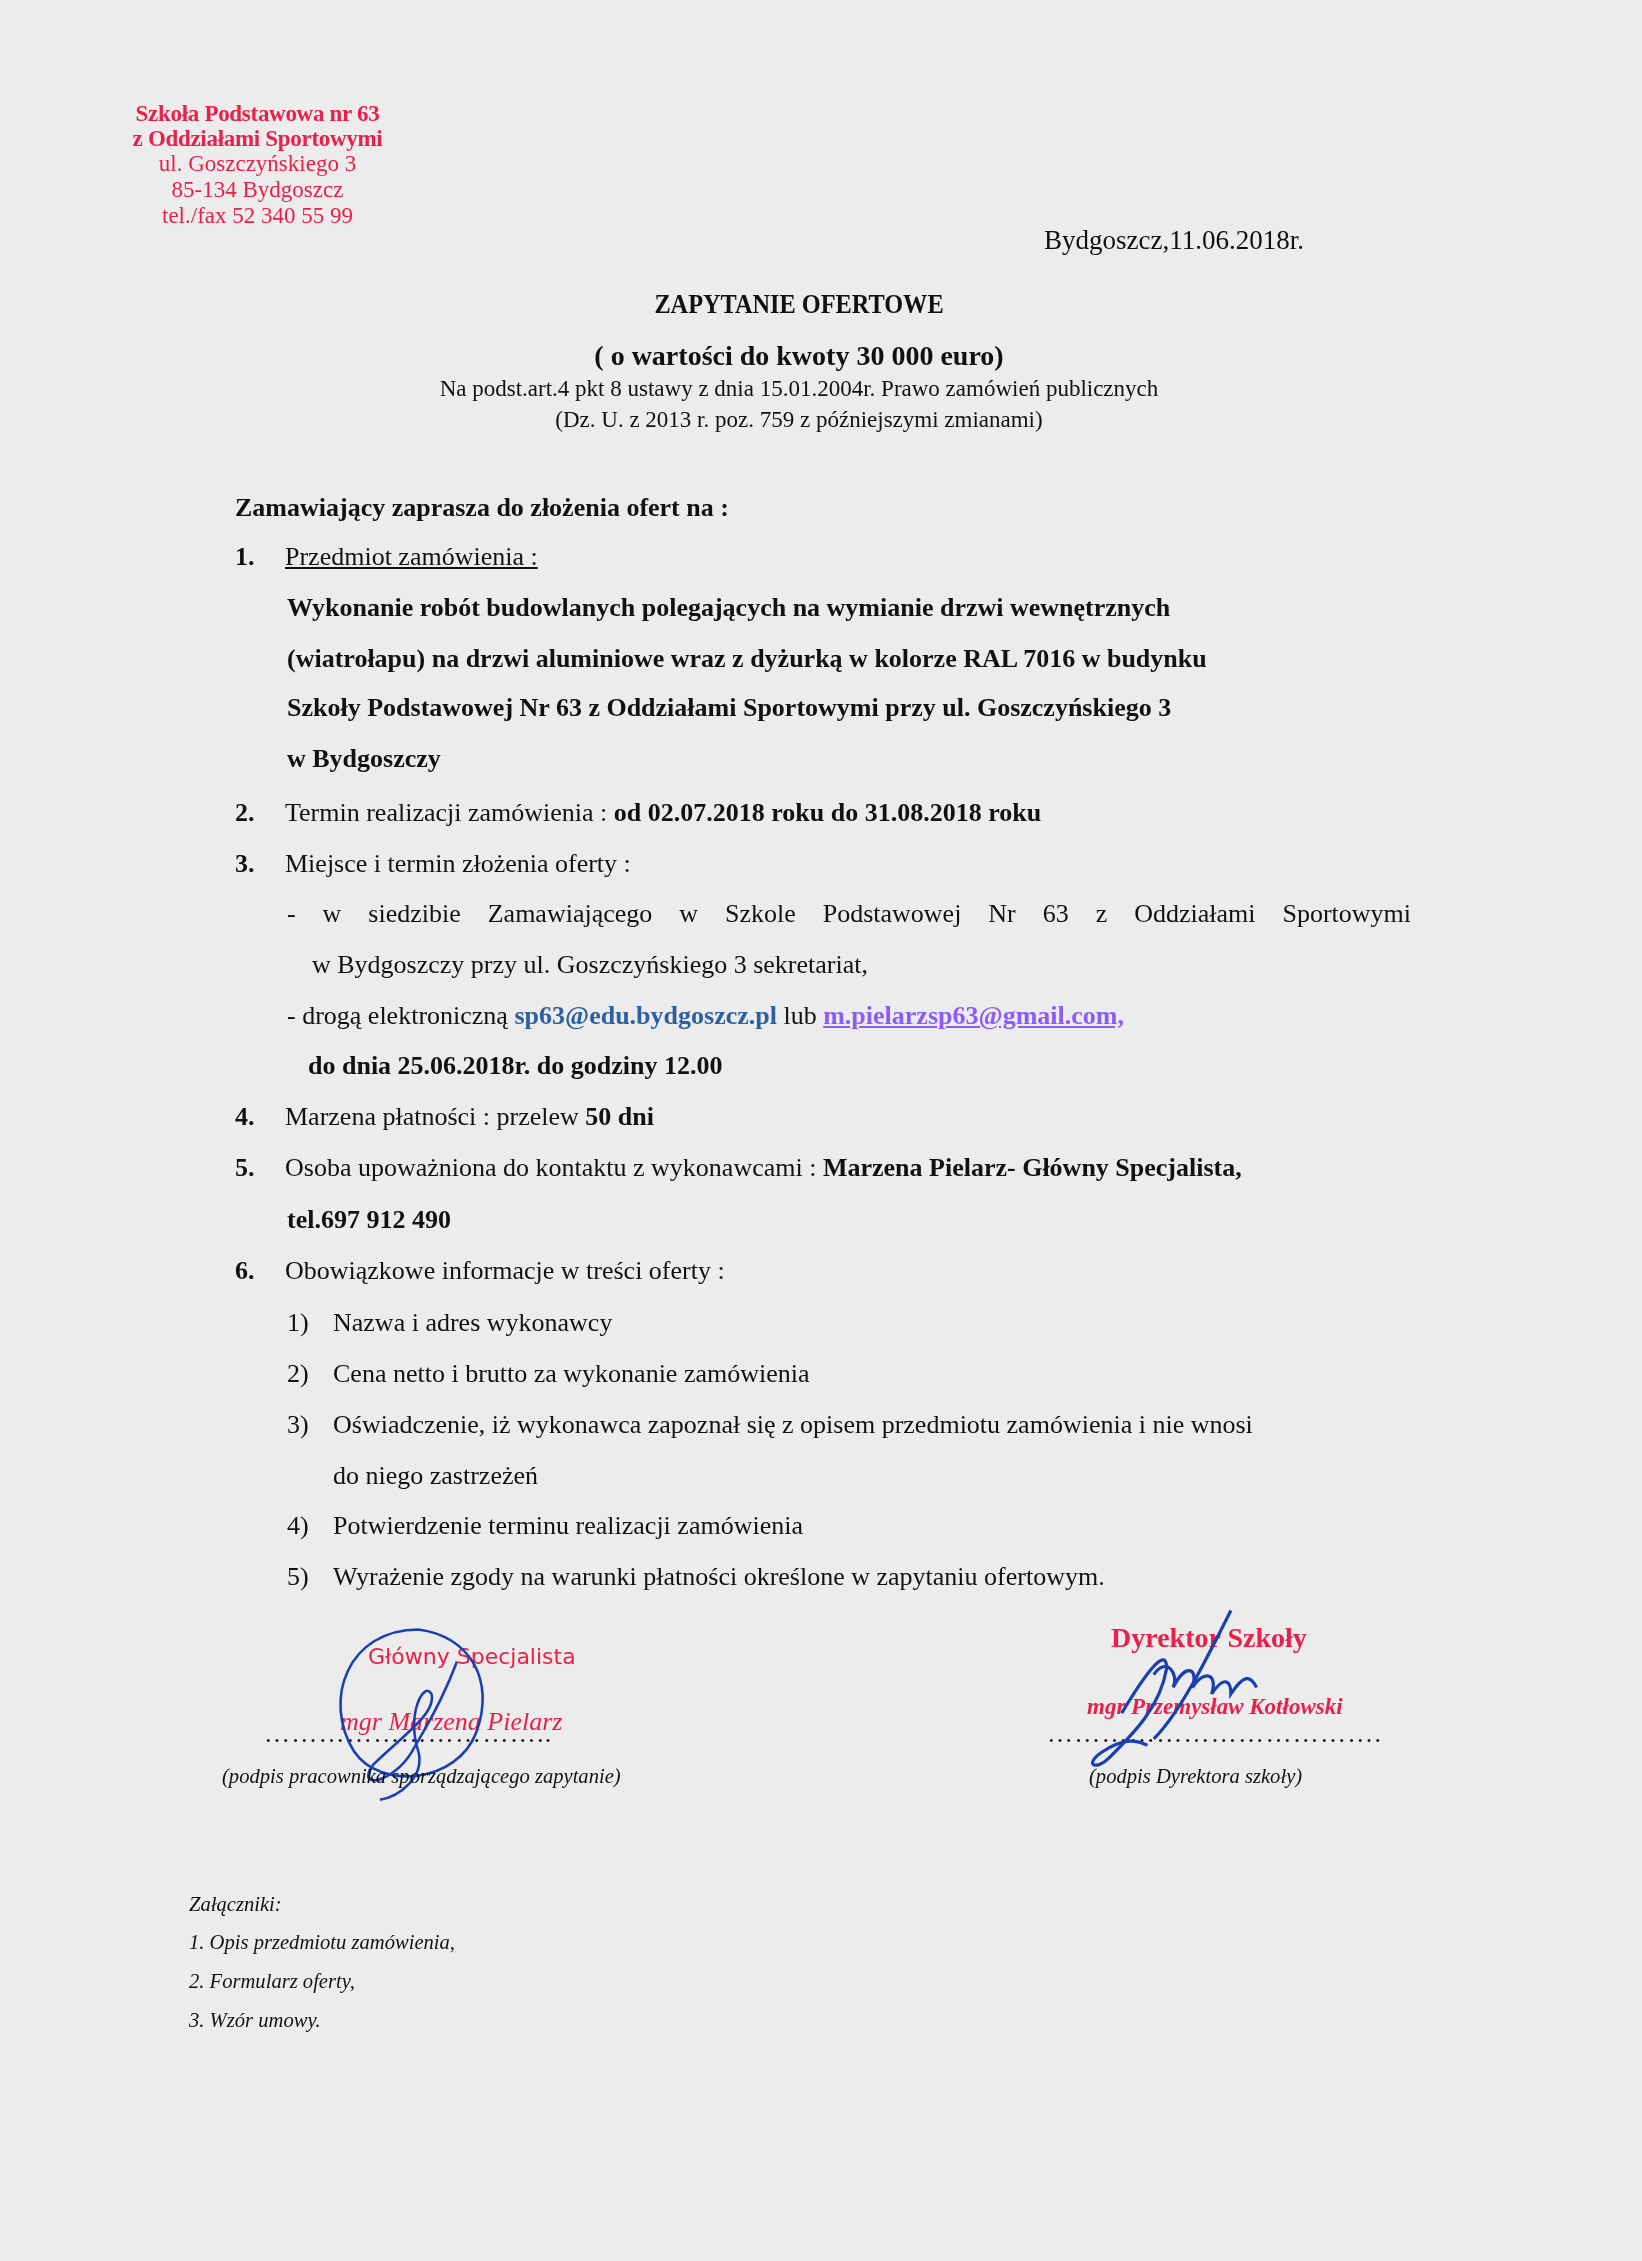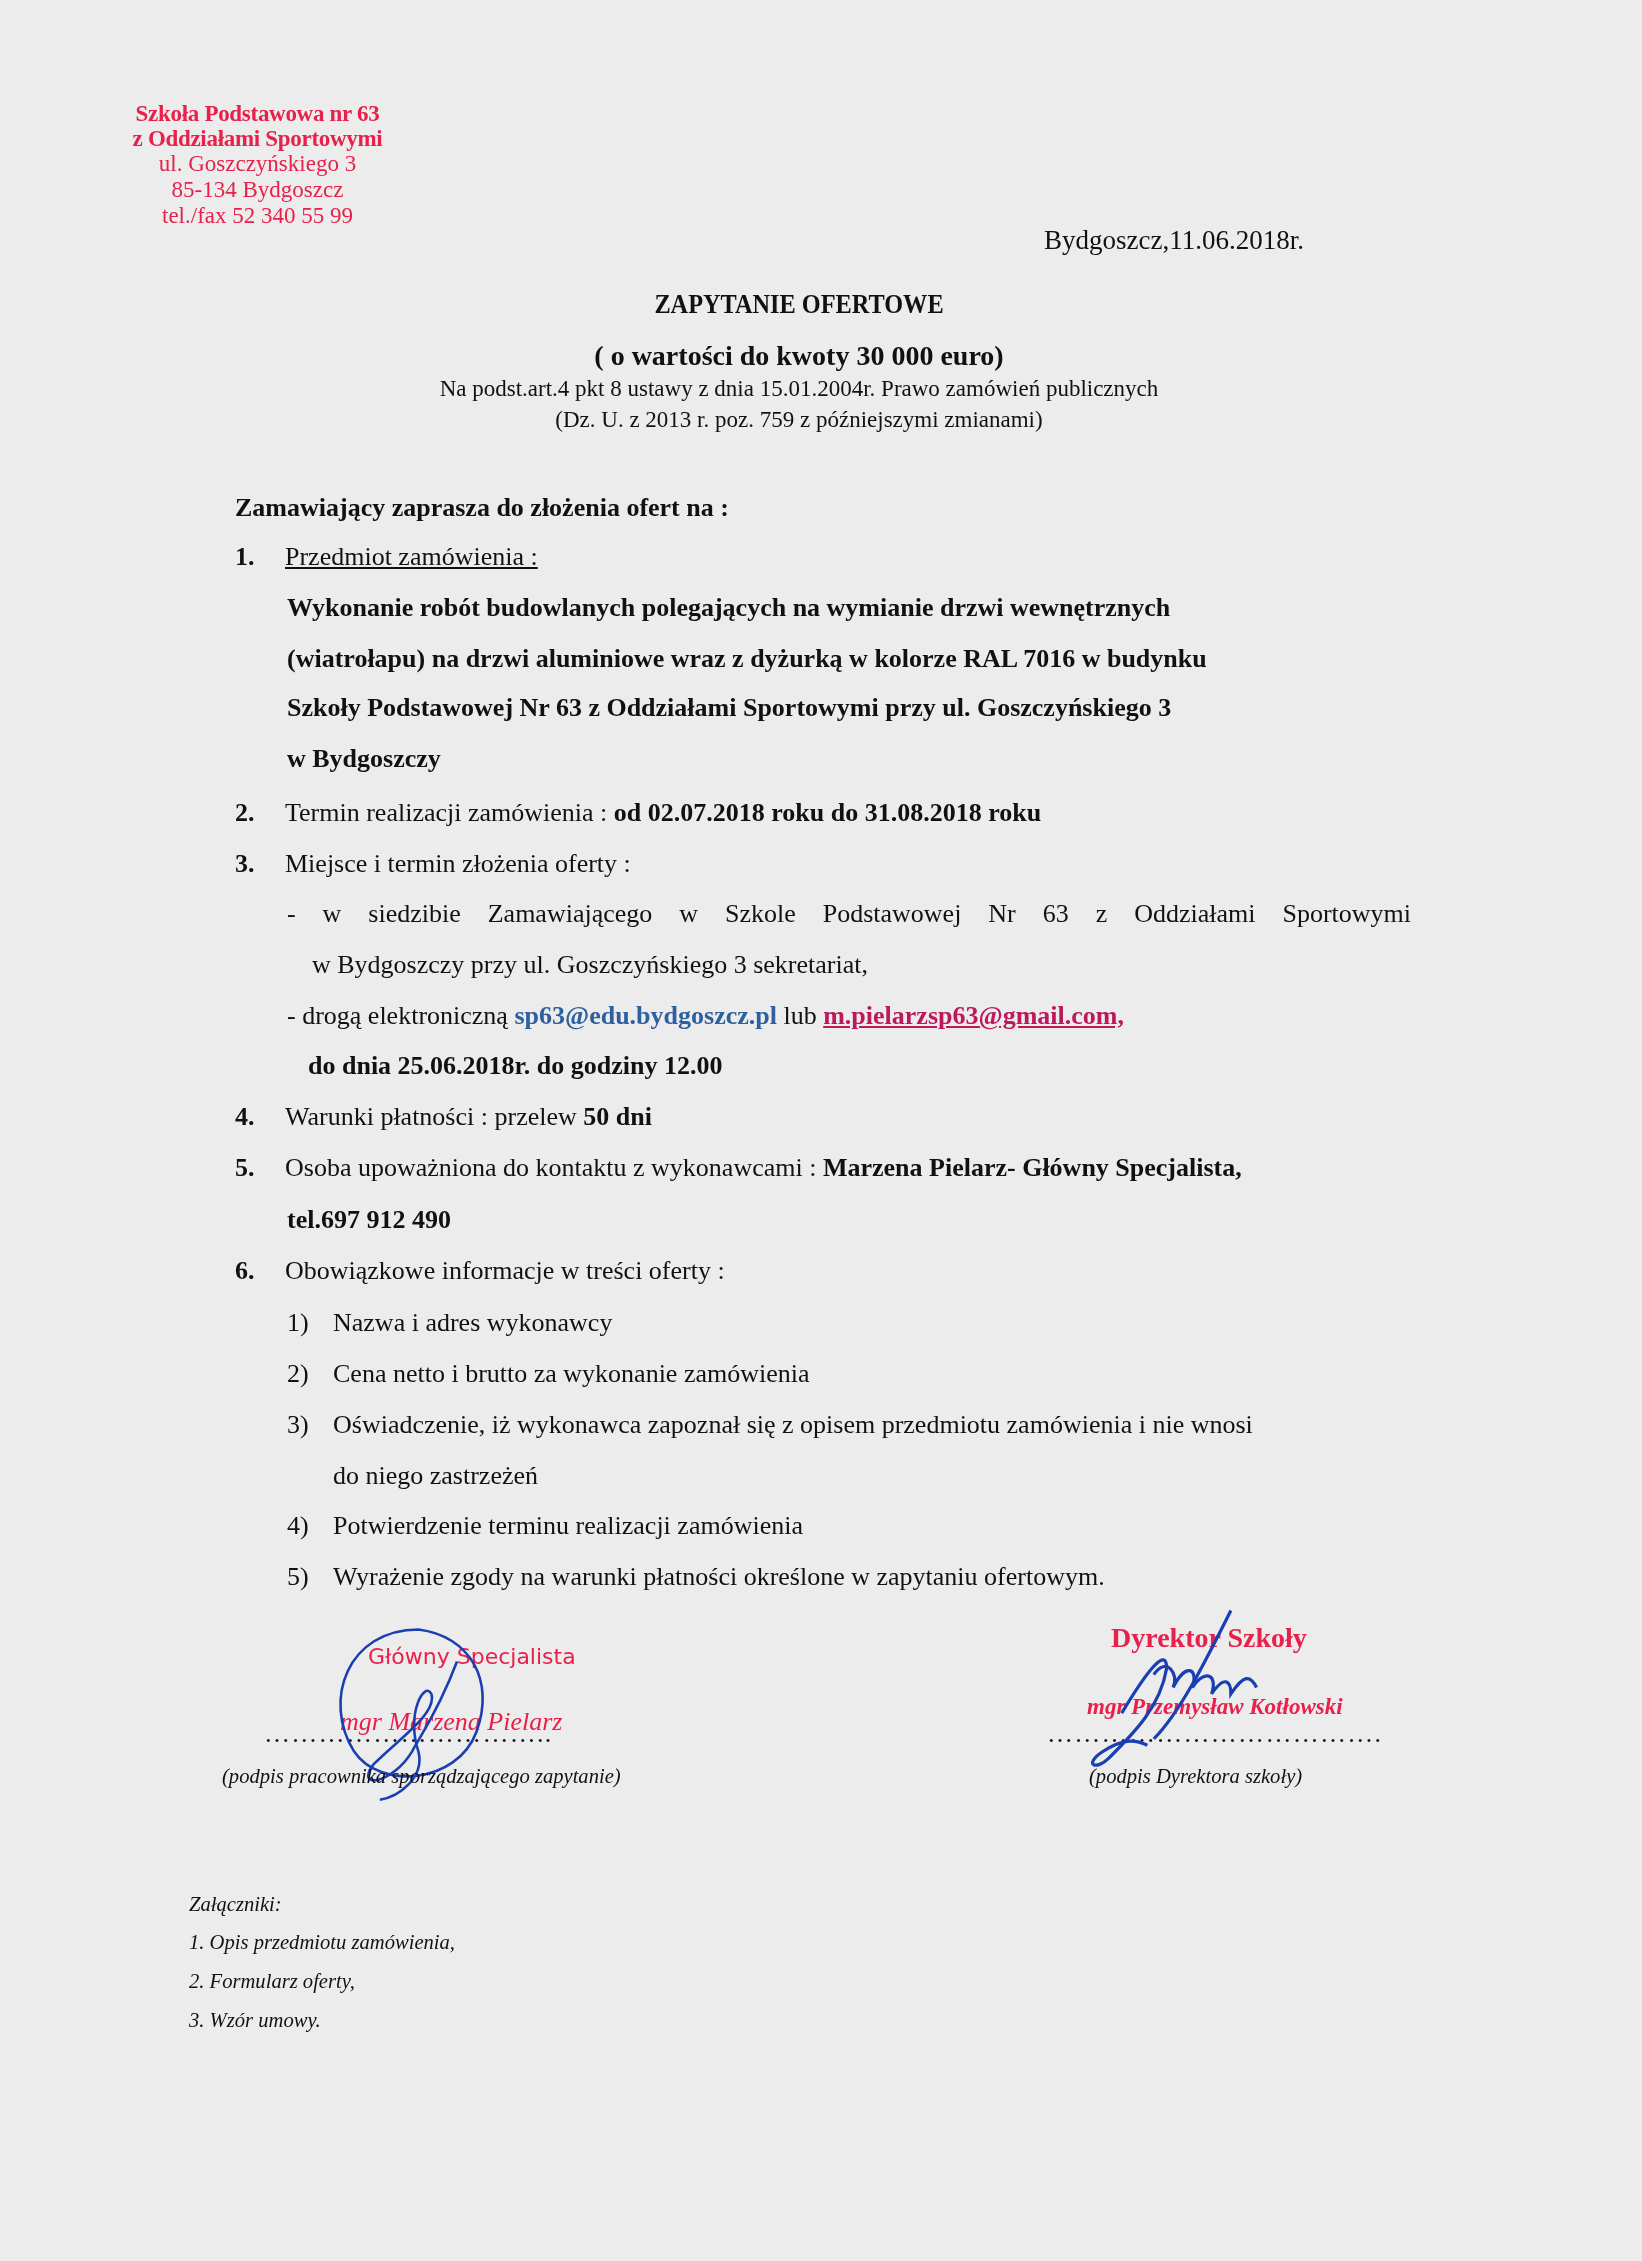--- a/index.html
+++ b/index.html
@@ -15,21 +15,21 @@
   .stamp .l3, .stamp .l4, .stamp .l5 { font-size:23px; line-height:26px; }
   .date { font-size:27px; }
   .title { font-size:27px; font-weight:bold; transform:scaleX(0.9); transform-origin:center; }
   .subtitle { font-size:28px; font-weight:bold; }
   .legal { font-size:23px; }
   .body-text { font-size:26px; }
   .bold { font-weight:bold; }
   .num { display:inline-block; width:50px; font-weight:bold; }
   .subnum { display:inline-block; width:46px; }
   .link1 { color:#2e5f9e; font-weight:bold; }
-  .link2 { color:#be185d; font-weight:bold; text-decoration:underline; }
+  .link2 { color:#8b5cf6; font-weight:bold; text-decoration:underline; }
   .red { color:#e8204a; }
   .sig-label { font-style:italic; font-size:20.6px; }
   .dots { font-size:26px; letter-spacing:1.3px; }
   .att { font-style:italic; font-size:20.6px; }
   .just { text-align:justify; text-align-last:justify; }
 </style>
 </head>
 <body>
 
 <div class="abs stamp" style="left:103px; top:102px; width:309px;">
@@ -65,21 +65,21 @@
   <span class="num">3.</span><span>Miejsce i termin złożenia oferty :</span>
 </div>
 <div class="abs body-text just" style="left:287px; top:899px; width:1124px;">- w siedzibie Zamawiającego w Szkole Podstawowej Nr 63 z Oddziałami Sportowymi</div>
 <div class="abs body-text" style="left:312px; top:950px;">w Bydgoszczy przy ul. Goszczyńskiego 3 sekretariat,</div>
 <div class="abs body-text" style="left:287px; top:1001px;">
   <span>- drogą elektroniczną </span><span class="link1">sp63@edu.bydgoszcz.pl</span><span> lub </span><span class="link2">m.pielarzsp63@gmail.com,</span>
 </div>
 <div class="abs body-text bold" style="left:308px; top:1051px;">do dnia 25.06.2018r. do godziny 12.00</div>
 
 <div class="abs body-text" style="left:235px; top:1102px;">
-  <span class="num">4.</span><span>Warunki płatności : przelew </span><span class="bold">50 dni</span>
+  <span class="num">4.</span><span>Marzena płatności : przelew </span><span class="bold">50 dni</span>
 </div>
 
 <div class="abs body-text" style="left:235px; top:1153px;">
   <span class="num">5.</span><span>Osoba upoważniona do kontaktu z wykonawcami : </span><span class="bold">Marzena Pielarz- Główny Specjalista,</span>
 </div>
 <div class="abs body-text bold" style="left:287px; top:1205px;">tel.697 912 490</div>
 
 <div class="abs body-text" style="left:235px; top:1256px;">
   <span class="num">6.</span><span>Obowiązkowe informacje w treści oferty :</span>
 </div>

